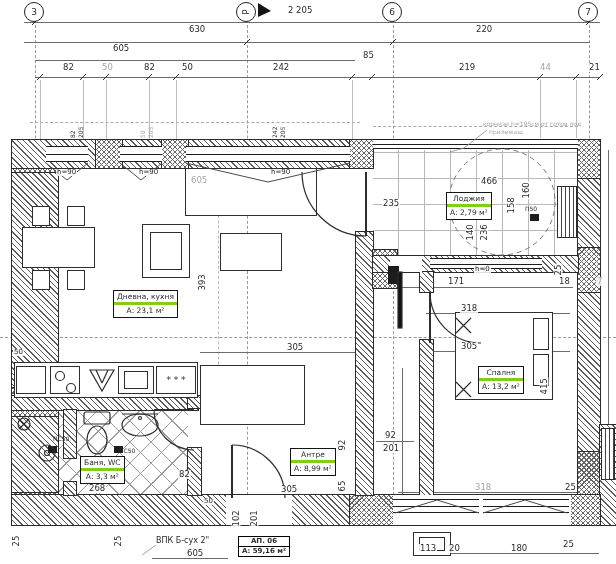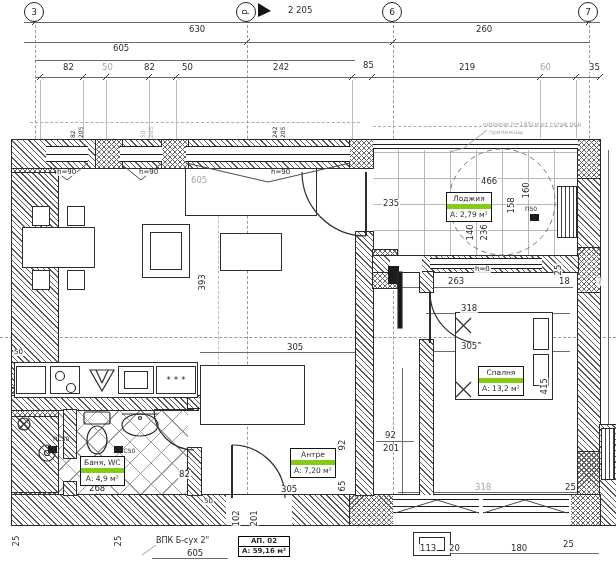--- a/index.html
+++ b/index.html
@@ -32,21 +32,21 @@
   .tile{position:absolute;z-index:1;background-color:#fff;
         background-image:repeating-linear-gradient(0deg,transparent 0 25px,#b8b8b8 25px 26px),
                          repeating-linear-gradient(90deg,transparent 0 25px,#b8b8b8 25px 26px)}
   .tiled{position:absolute;z-index:1;background-color:#fff;
         background-image:repeating-linear-gradient(45deg,transparent 0 14px,#9d9d9d 14px 15px),
                          repeating-linear-gradient(135deg,transparent 0 14px,#9d9d9d 14px 15px)}
   .rad{position:absolute;z-index:3;border:1px solid #2b2b2b;background-color:#fff;
        background-image:repeating-linear-gradient(90deg,transparent 0 3px,#444 3px 4px)}
   .roombox{position:absolute;border:1px solid #141414;background:#fff;text-align:center;z-index:6;
            font-size:7.5px;line-height:1.25}
-  .roombox .r1{border-bottom:5px solid #84cc16;padding:1px 3px;white-space:nowrap}
+  .roombox .r1{border-bottom:3px solid #84cc16;padding:1px 3px;white-space:nowrap}
   .roombox .r2{padding:1px 3px;white-space:nowrap}
   .apbox{position:absolute;border:1.5px solid #000;background:#fff;text-align:center;z-index:6;
          font-size:7px;font-weight:bold;line-height:1.3}
   .apbox div{padding:0 3px;white-space:nowrap}
   .apbox .r1{border-bottom:1px solid #000}
   .bub{position:absolute;width:20px;height:20px;border:1.2px solid #222;border-radius:50%;background:#fff;
        display:flex;align-items:center;justify-content:center;font-size:9px;z-index:6}
   svg.ov{position:absolute;left:0;top:0;z-index:4;pointer-events:none}
 </style>
 </head>
@@ -234,31 +234,31 @@
     </div>
   <div class="bub" style="left:382px;top:2px">
       <span>6</span>
     </div>
   <div class="bub" style="left:578px;top:2px">
       <span>7</span>
     </div>
 
   <div class="t" style="left:287px;top:6px">2 205</div>
   <div class="t" style="left:188px;top:25px">630</div>
-  <div class="t" style="left:475px;top:25px">260</div>
+  <div class="t" style="left:475px;top:25px">220</div>
   <div class="t" style="left:112px;top:44px">605</div>
   <div class="t" style="left:62px;top:63px">82</div>
   <div class="t g" style="left:101px;top:63px">50</div>
   <div class="t" style="left:143px;top:63px">82</div>
   <div class="t" style="left:181px;top:63px">50</div>
   <div class="t" style="left:272px;top:63px">242</div>
-  <div class="t" style="left:362px;top:61px">85</div>
+  <div class="t" style="left:362px;top:51px">85</div>
   <div class="t" style="left:458px;top:63px">219</div>
-  <div class="t g" style="left:539px;top:63px">60</div>
-  <div class="t" style="left:588px;top:63px">35</div>
+  <div class="t g" style="left:539px;top:63px">44</div>
+  <div class="t" style="left:588px;top:63px">21</div>
 
   <div class="t tiny rot" style="left:76px;top:133px">82</div>
   <div class="t tiny rot" style="left:84px;top:133px">205</div>
   <div class="t tiny rot g" style="left:146px;top:133px">50</div>
   <div class="t tiny rot g" style="left:154px;top:133px">205</div>
   <div class="t tiny rot" style="left:278px;top:133px">242</div>
   <div class="t tiny rot" style="left:286px;top:133px">205</div>
 
   <div class="t s7" style="left:56px;top:169px">h=90</div>
   <div class="t s7" style="left:138px;top:169px">h=90</div>
@@ -268,21 +268,21 @@
   <div class="t" style="left:286px;top:343px">305</div>
   <div class="t s7" style="left:13px;top:349px">50</div>
   <div class="t" style="left:480px;top:177px">466</div>
   <div class="t" style="left:382px;top:199px">235</div>
   <div class="t rot" style="left:515px;top:206px">158</div>
   <div class="t rot" style="left:530px;top:191px">160</div>
   <div class="t rot" style="left:474px;top:233px">140</div>
   <div class="t rot" style="left:488px;top:233px">236</div>
   <div class="t tiny" style="left:524px;top:206px">П50</div>
   <div class="t s7" style="left:474px;top:266px">h=0</div>
-  <div class="t" style="left:447px;top:277px">263</div>
+  <div class="t" style="left:447px;top:277px">171</div>
   <div class="t" style="left:558px;top:277px">18</div>
   <div class="t g" style="left:596px;top:277px">7</div>
   <div class="t rot" style="left:562px;top:268px">25</div>
   <div class="t" style="left:460px;top:304px">318</div>
   <div class="t" style="left:460px;top:342px">305</div>
   <div class="t rot" style="left:548px;top:387px">415</div>
   <div class="t rot" style="left:346px;top:443px">92</div>
   <div class="t" style="left:384px;top:431px">92</div>
   <div class="t" style="left:382px;top:444px">201</div>
   <div class="t rot" style="left:346px;top:484px">65</div>
@@ -301,34 +301,38 @@
   <div class="t" style="left:510px;top:544px">180</div>
   <div class="t" style="left:562px;top:540px">25</div>
   <div class="t rot" style="left:20px;top:539px">25</div>
   <div class="t rot" style="left:122px;top:539px">25</div>
 
   <div class="t tiny g" style="left:482px;top:121px">корнизи h=195см от готов под</div>
   <div class="t tiny g" style="left:488px;top:129px">прилежащ</div>
   <div class="t" style="left:155px;top:537px;font-size:8px">ВПК Б-сух 2"</div>
   <div class="t" style="left:186px;top:549px">605</div>
 
+  <div class="roombox" style="left:113px;top:290px">
+    <div class="r1">Дневна, кухня</div>
+    <div class="r2">А: 23,1 м²</div>
+  </div>
   <div class="roombox" style="left:446px;top:192px">
     <div class="r1">Лоджия</div>
     <div class="r2">А: 2,79 м²</div>
   </div>
   <div class="roombox" style="left:478px;top:366px">
     <div class="r1">Спалня</div>
     <div class="r2">А: 13,2 м²</div>
   </div>
   <div class="roombox" style="left:290px;top:448px">
     <div class="r1">Антре</div>
-    <div class="r2">А: 7,20 м²</div>
+    <div class="r2">А: 8,99 м²</div>
   </div>
   <div class="roombox" style="left:80px;top:456px">
     <div class="r1">Баня, WC</div>
-    <div class="r2">А: 4,9 м²</div>
+    <div class="r2">А: 3,3 м²</div>
   </div>
   <div class="apbox" style="left:238px;top:536px">
-    <div class="r1">АП. 02</div>
+    <div class="r1">АП. 06</div>
     <div>А: 59,16 м²</div>
   </div>
 
 </div>
 
 </body></html>

